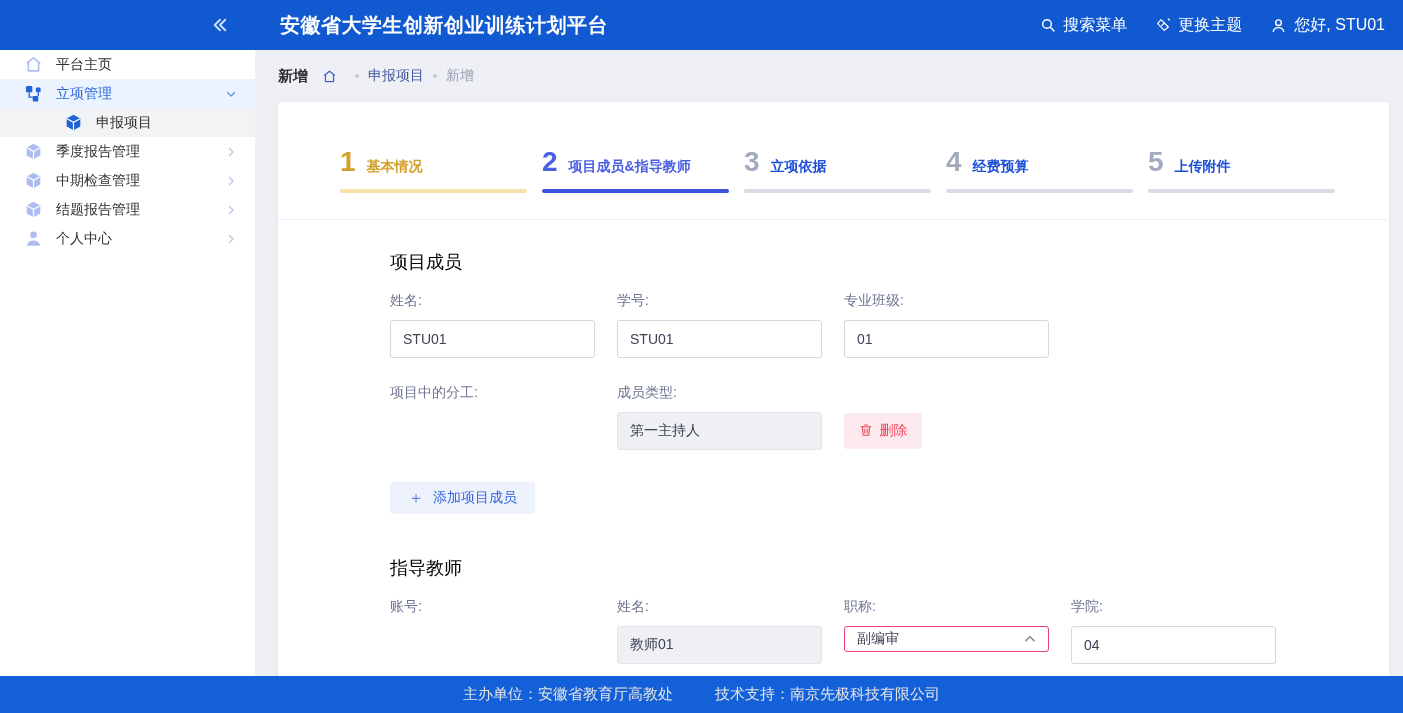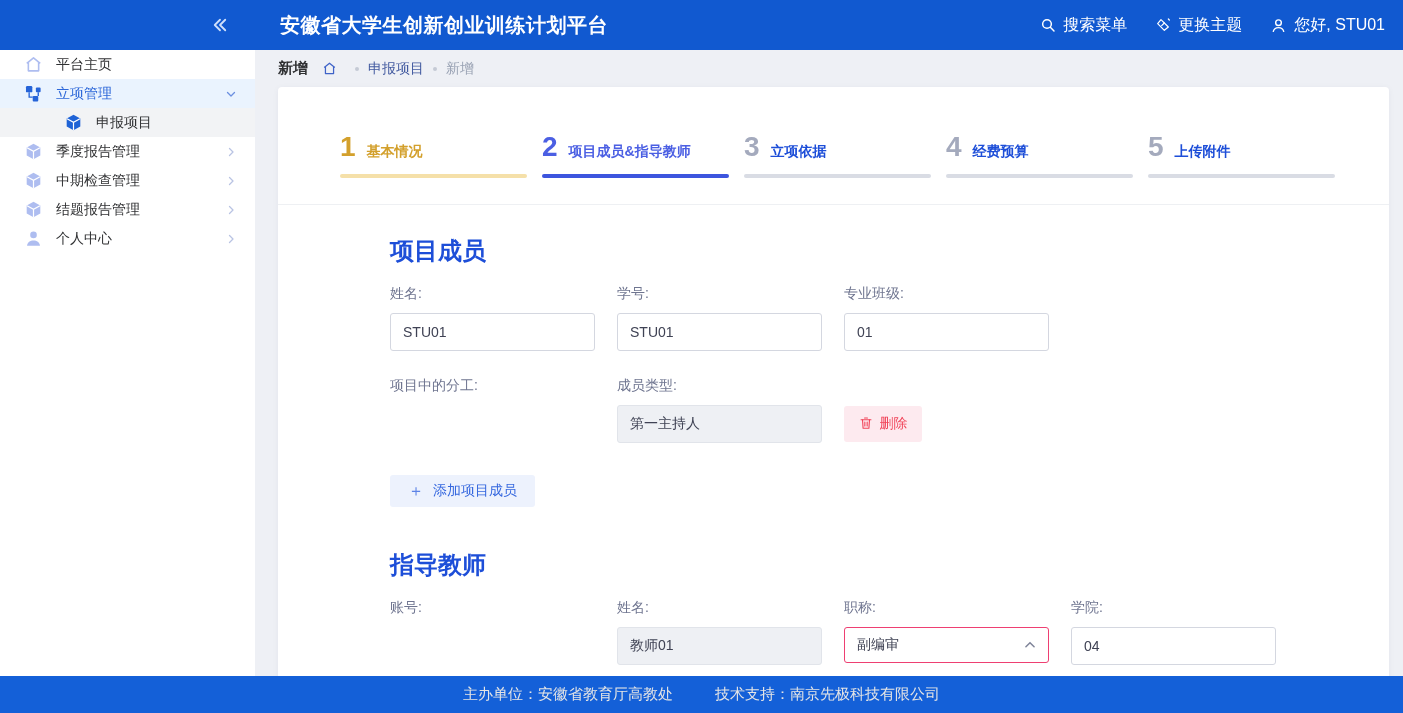--- a/index.html
+++ b/index.html
@@ -27,21 +27,21 @@
   .menu-icon svg { width:100%; height:100%; display:block; }
   .menu-arrow { margin-left:auto; color:#b9c3e3; display:flex; }
   .menu-item.parent-active { background:#eaf3fe; color:#2e68d9; }
   .menu-item.parent-active .menu-icon { color:#2563d8; }
   .menu-item.parent-active .menu-arrow { color:#6b8fe0; }
   .menu-item.sub { padding-left:64px; background:#f2f3f5; }
   .menu-item.sub .menu-icon { color:#1f63d6; }
 
   
   .main { position:absolute; top:50px; left:255px; right:0; bottom:0; overflow:hidden; }
-  .breadcrumb-row { height:37px; display:flex; align-items:center; padding-left:23px; font-size:14px; }
+  .breadcrumb-row { height:52px; display:flex; align-items:center; padding-left:23px; font-size:14px; }
   .page-title { font-size:15px; font-weight:bold; color:#303133; margin-right:14px; }
   .crumb-home { color:#3f63c8; display:flex; margin-right:9px; cursor:pointer; }
   .crumb-dot { width:4px; height:4px; border-radius:50%; background:#c5cad5; margin:0 9px; }
   .crumb-link { color:#41599f; cursor:pointer; }
   .crumb-current { color:#98a1b3; }
 
   .card { margin:0 14px 0 23px; background:#fff; border-radius:4px; height:616px;
     box-shadow:0 1px 6px rgba(31,44,88,.05); overflow:hidden; }
 
   
@@ -54,28 +54,28 @@
   .step.done .step-num, .step.done .step-label { color:#d3a02c; }
   .step.done .step-bar { background:#f5e0a9; }
   .step.active .step-num, .step.active .step-label { color:#4b5fe3; }
   .step.active .step-bar { background:#3d55de; }
   .step.pending .step-num { color:#a4aabd; }
   .step.pending .step-label { color:#1d4ed8; }
   .step.pending .step-bar { background:#d9dce4; }
 
   
   .form { padding:30px 0 0 112px; }
-  .section-heading { color:#1d4ed8; font-size:24px; font-weight:bold; margin-bottom:18px; }
+  .section-heading { color:#000000; font-size:18px; font-weight:normal; margin-bottom:18px; }
   .grid { display:grid; grid-template-columns:repeat(4,205px); column-gap:22px; margin-bottom:26px; }
   .field-label { font-size:14px; color:#6f7590; display:block; margin-bottom:10px; white-space:nowrap; }
   .input { width:100%; height:38px; border:1px solid #d4d7e0; border-radius:3px; padding:10px 12px;
     font-size:14px; color:#3f4254; background:#fff; outline:none;
     font-family:"Liberation Sans","DejaVu Sans",sans-serif; }
   .input.disabled { background:#eef0f4; border-color:#e1e4ea; }
-  .select-box { position:relative; height:36px; border:1px solid #ee3f72; border-radius:3px;
+  .select-box { position:relative; height:26px; border:1px solid #ee3f72; border-radius:3px;
     display:flex; align-items:center; padding:0 32px 0 12px; font-size:14px; color:#3f4254;
     cursor:pointer; background:#fff; }
   .select-arrow { position:absolute; right:11px; top:50%; transform:translateY(-50%);
     color:#80859a; display:flex; }
   .delete-btn { align-self:end; justify-self:start; height:36px; width:78px; background:#fdeaef;
     color:#f1455a; border:none; border-radius:3px; font-size:14px; display:flex; align-items:center;
     justify-content:center; gap:7px; cursor:pointer; margin-bottom:1px;
     font-family:"Liberation Sans","DejaVu Sans",sans-serif; }
   .add-btn { margin:6px 0 16px 0; height:32px; padding:0 18px; background:#edf2fd; color:#3668df;
     border:none; border-radius:3px; font-size:14px; display:inline-flex; align-items:center; gap:9px;

